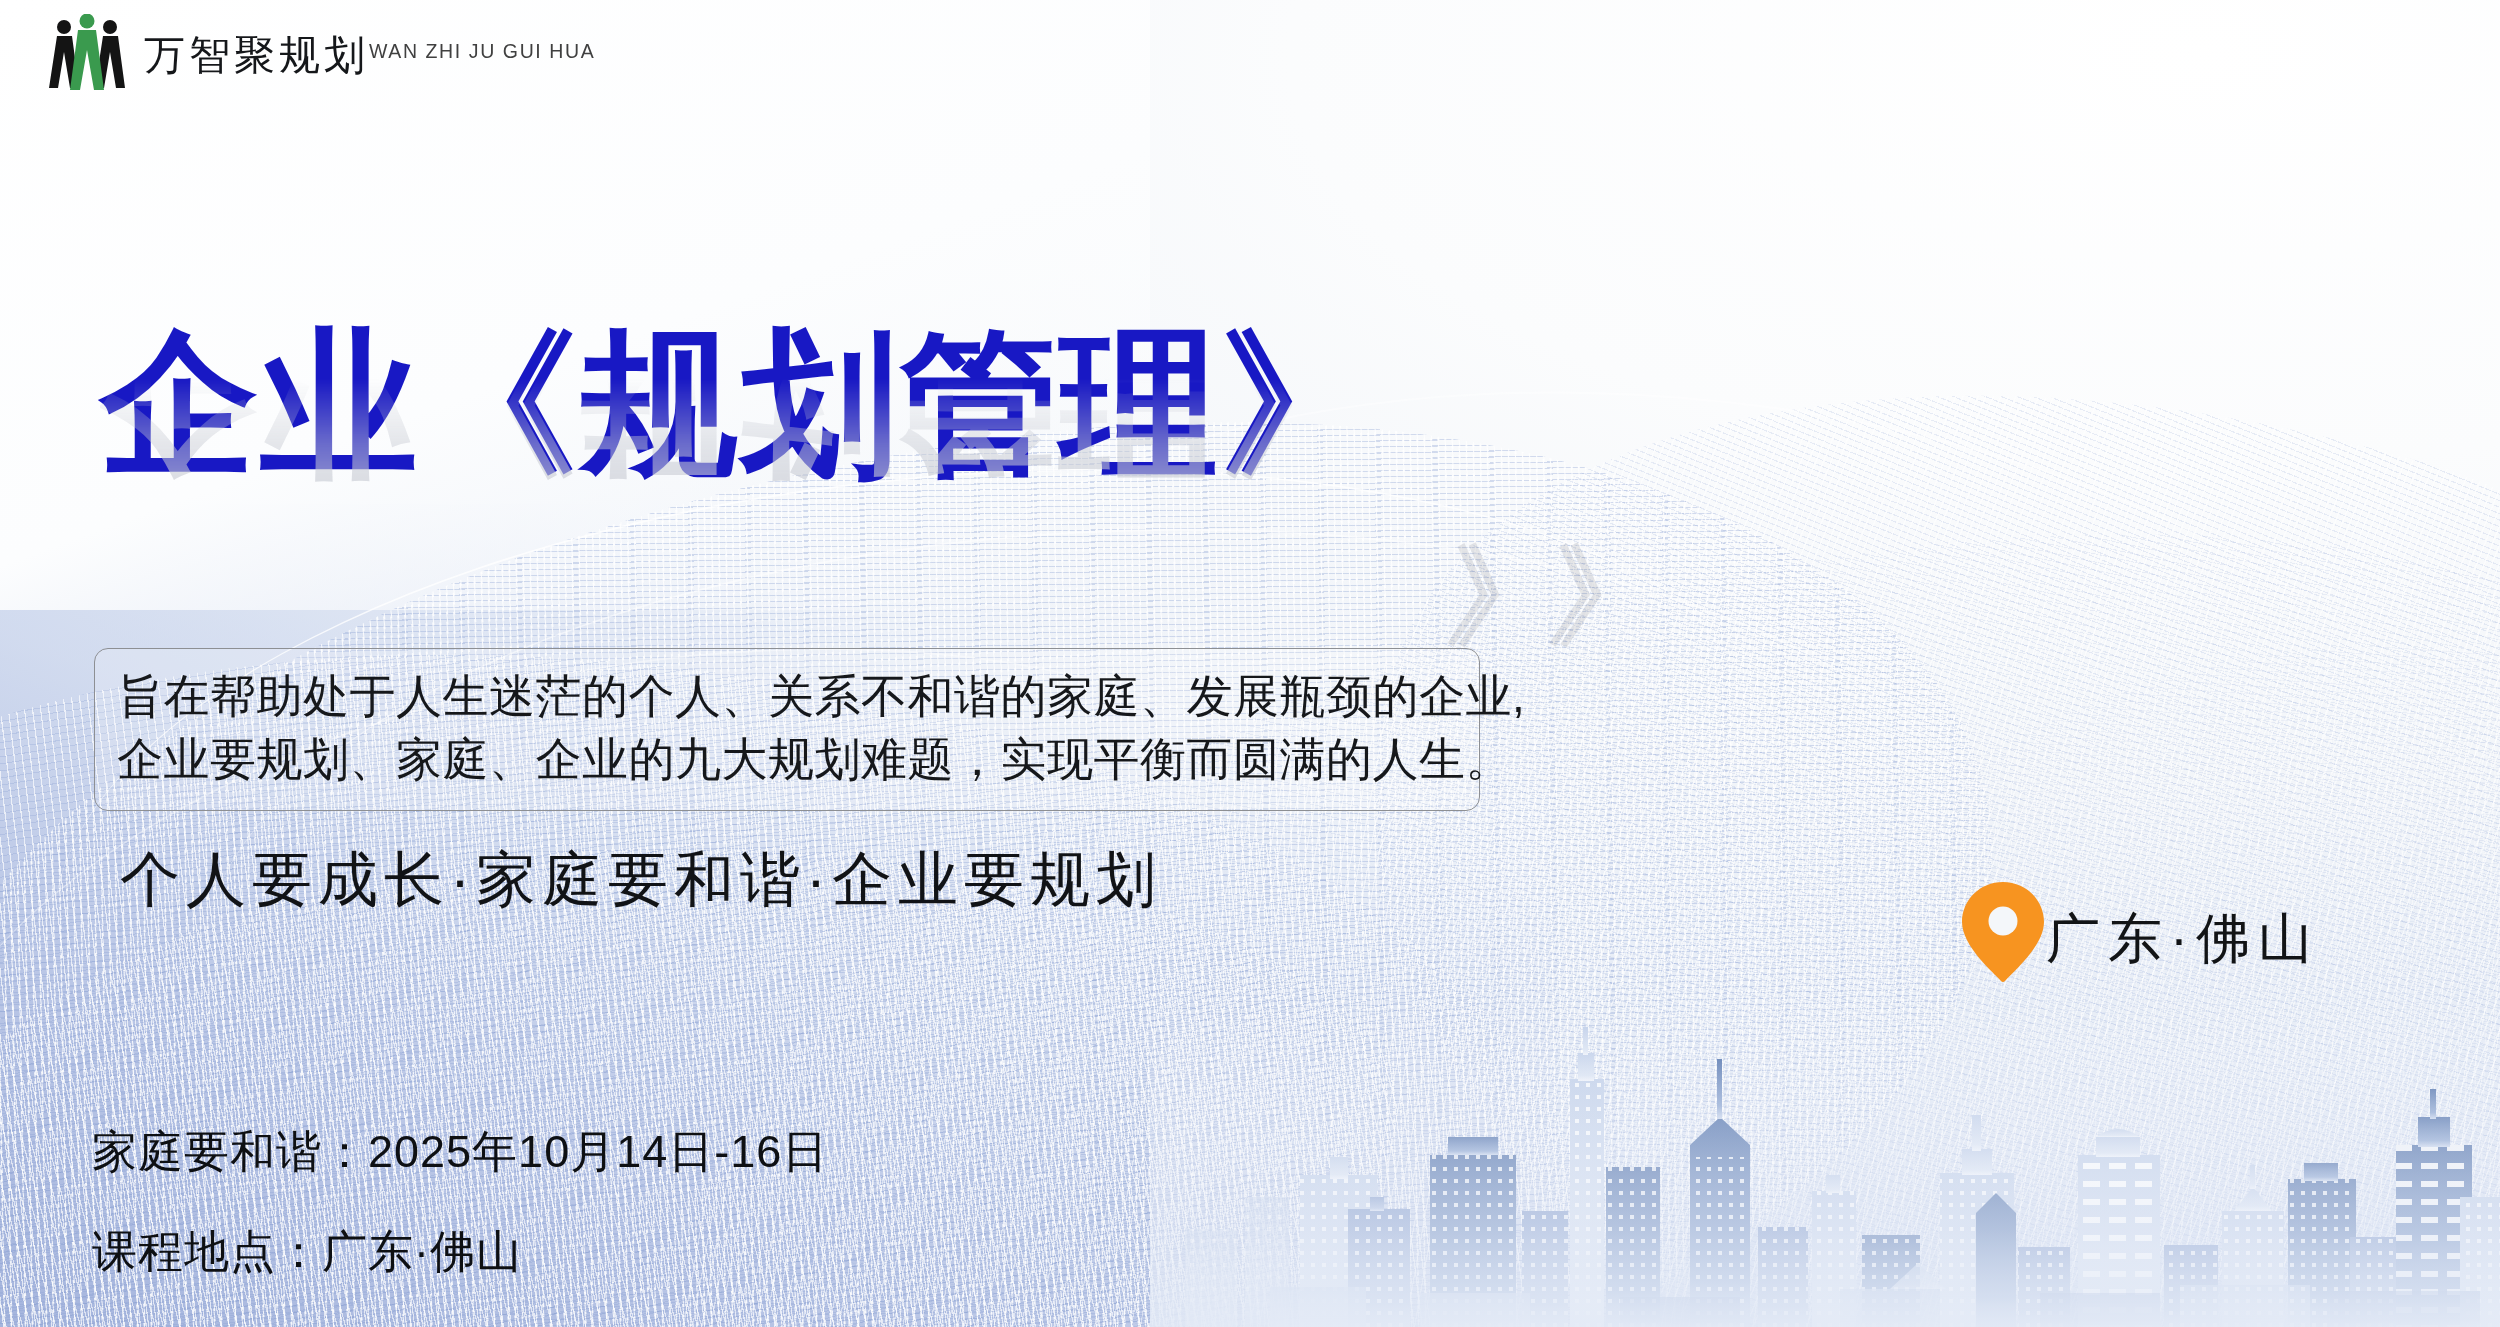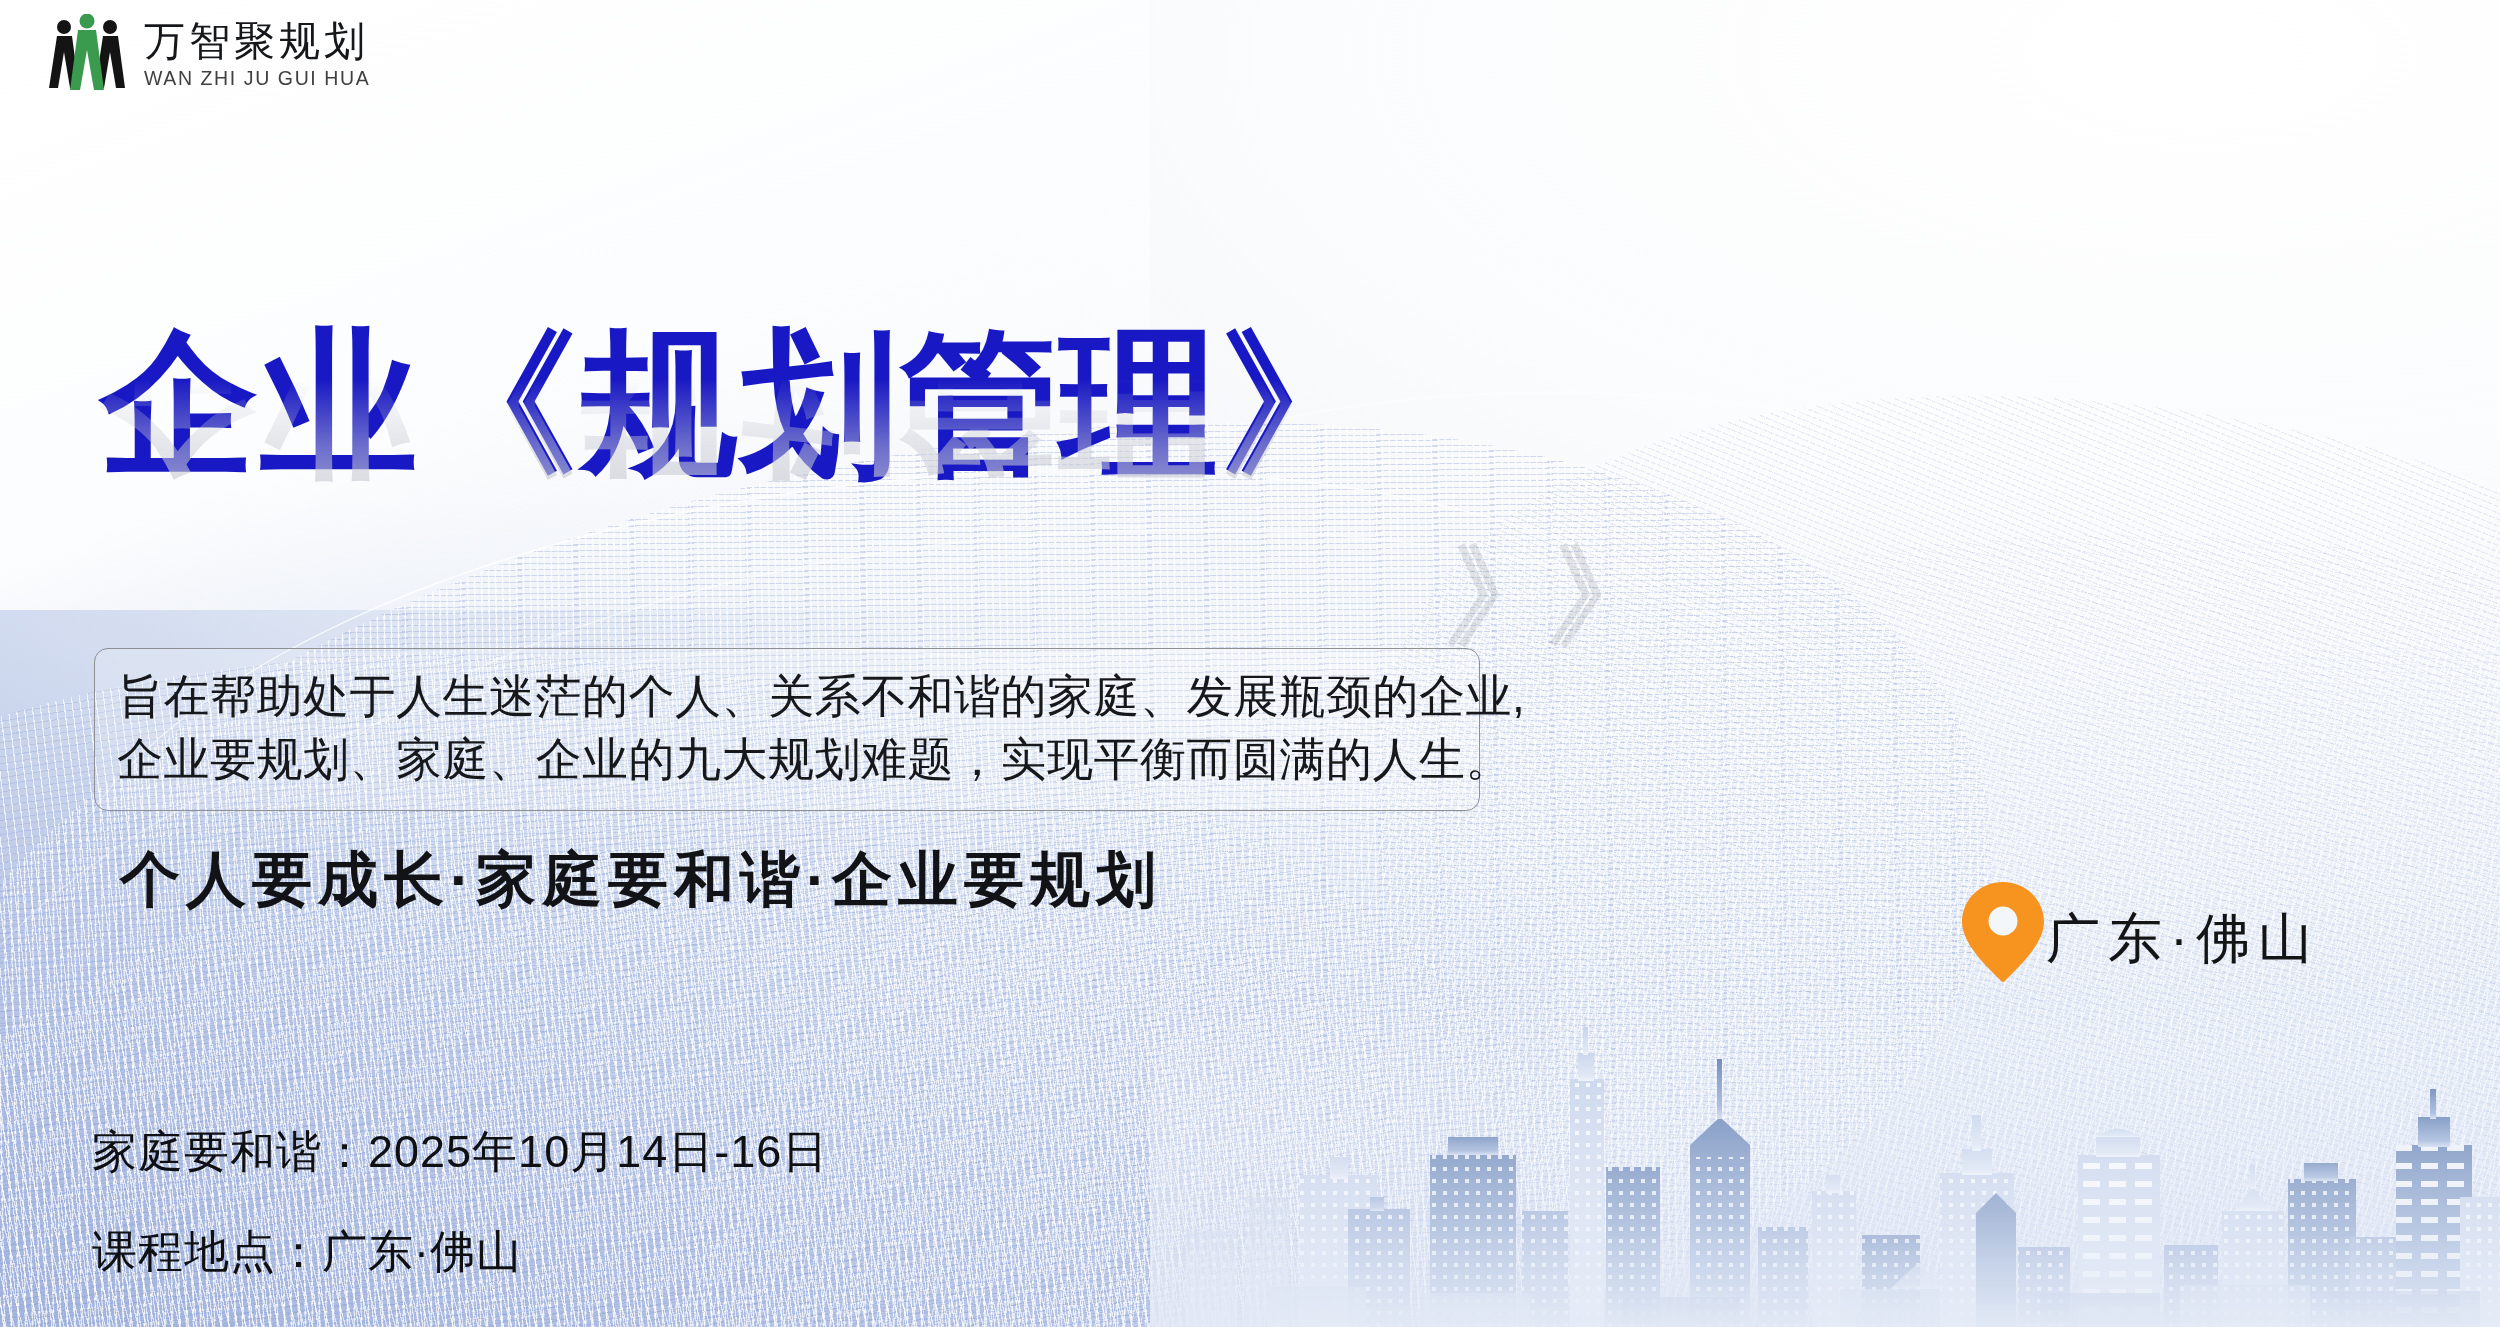--- a/index.html
+++ b/index.html
@@ -75,21 +75,21 @@
   #r3{left:34%;top:30%;width:66%;height:64%;border-width:2px 0 0 0;transform:rotate(6deg);opacity:.6;}
   #r4{left:-4%;top:50%;width:60%;height:58%;border-width:2px 0 0 0;transform:rotate(-10deg);opacity:.55;}
 
   
   .skyline{position:absolute;left:0;bottom:0;width:100%;height:330px;pointer-events:none;}
   .skyline svg{display:block;width:100%;height:100%;}
 
   
   .logo{position:absolute;left:48px;top:14px;display:flex;align-items:center;gap:18px;}
   .logo-mark{width:78px;height:82px;flex:0 0 auto;}
-  .logo-text{display:flex;flex-direction:column;justify-content:center;line-height:1;}
+  .logo-text{display:flex;flex-direction:row;justify-content:center;line-height:1;}
   .logo-cn{
     font-family:"Liberation Serif","DejaVu Serif",serif;
     font-size:41px;color:#15171a;letter-spacing:4px;font-weight:400;
     white-space:nowrap;
   }
   .logo-en{
     font-size:19.5px;color:#404040;letter-spacing:1.6px;margin-top:7px;
     white-space:nowrap;font-weight:400;
   }
 
@@ -122,21 +122,21 @@
     background:rgba(255,255,255,0.18);
   }
   .desc-line{
     font-size:46px;line-height:1.38;color:#16181b;letter-spacing:.5px;
     white-space:nowrap;font-weight:400;
   }
 
   
   .tagline{
     position:absolute;left:120px;top:840px;
-    font-size:60px;font-weight:700;color:#111316;letter-spacing:6px;
+    font-size:60px;font-weight:400;color:#111316;letter-spacing:6px;
     white-space:nowrap;
   }
 
   
   .location{
     position:absolute;left:1960px;top:880px;width:400px;
     display:flex;flex-direction:row;align-items:center;
   }
   .pin{width:86px;height:104px;}
   .location-label{

